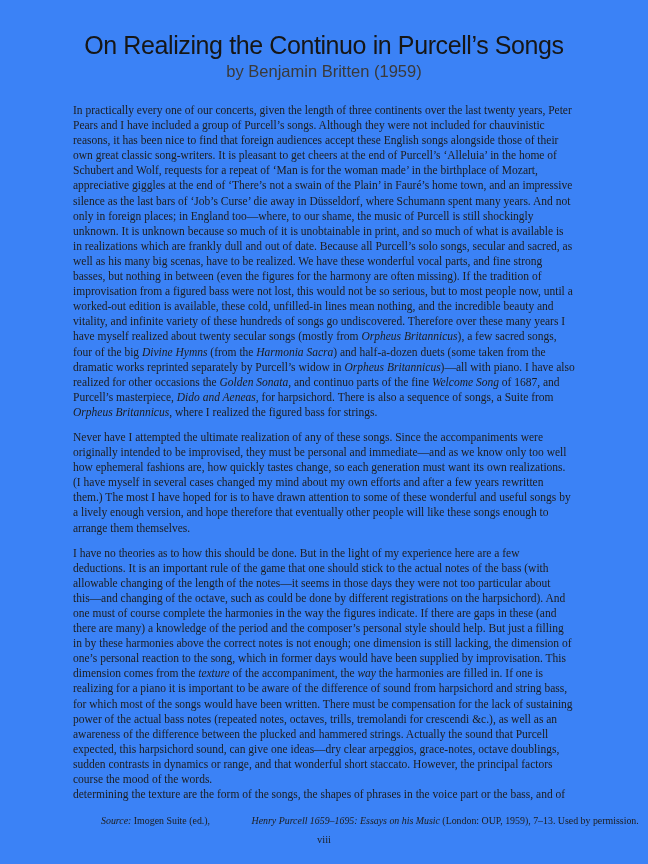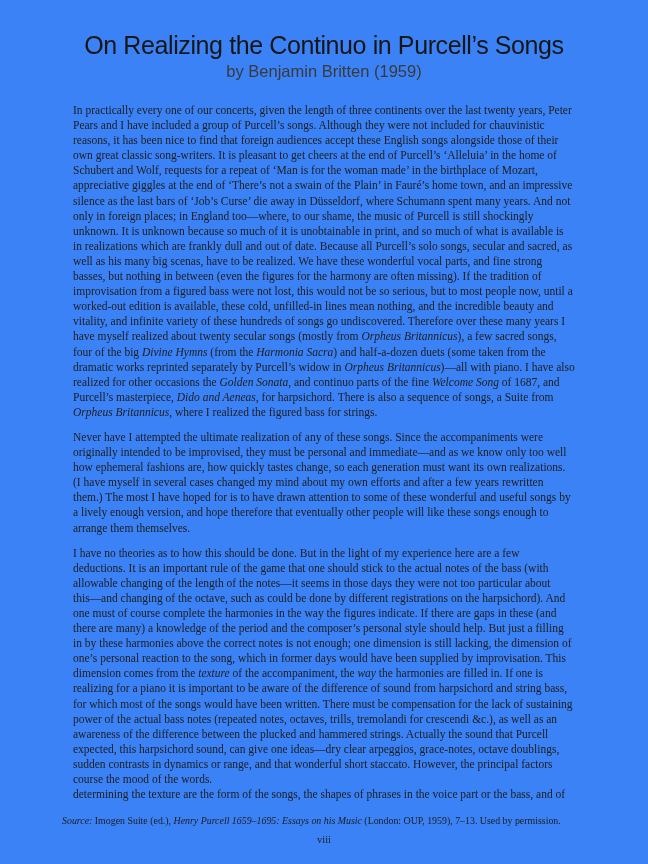--- a/index.html
+++ b/index.html
@@ -47,21 +47,21 @@
     position: absolute;
     left: 62px;
     top: 815px;
     width: 560px;
     font-family: "Liberation Serif", serif;
     font-size: 9.9px;
     line-height: 12px;
     white-space: nowrap;
     color: #1d1d1d;
   }
-  .source em { font-style: italic; }
+  .source em { font-style: italic; margin-left: 39px; }
   .folio {
     position: absolute;
     left: 0;
     top: 834px;
     width: 648px;
     text-align: center;
     font-family: "Liberation Serif", serif;
     font-size: 10.5px;
     color: #1d1d1d;
   }

